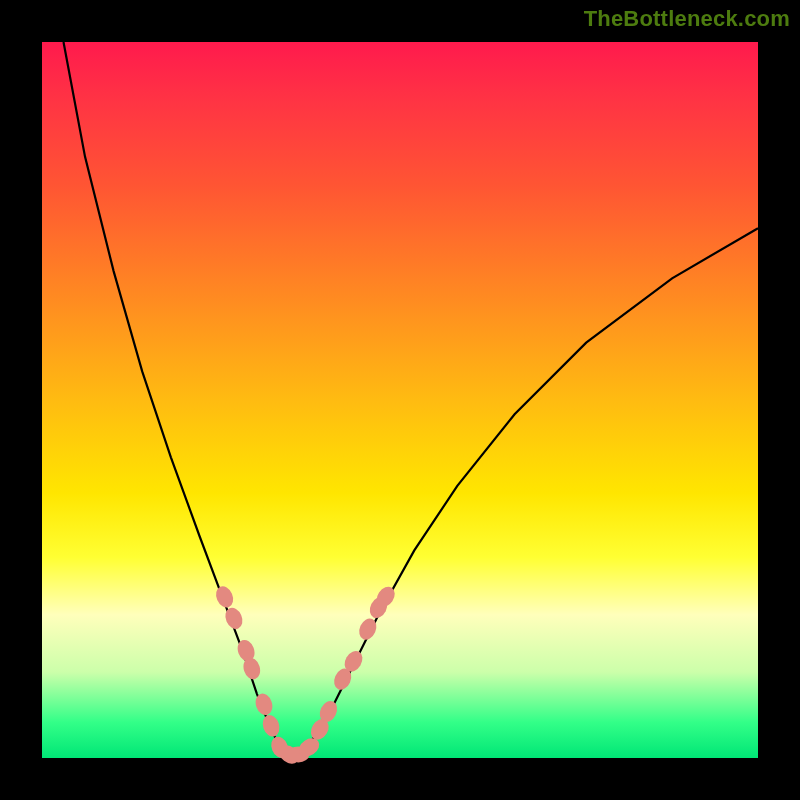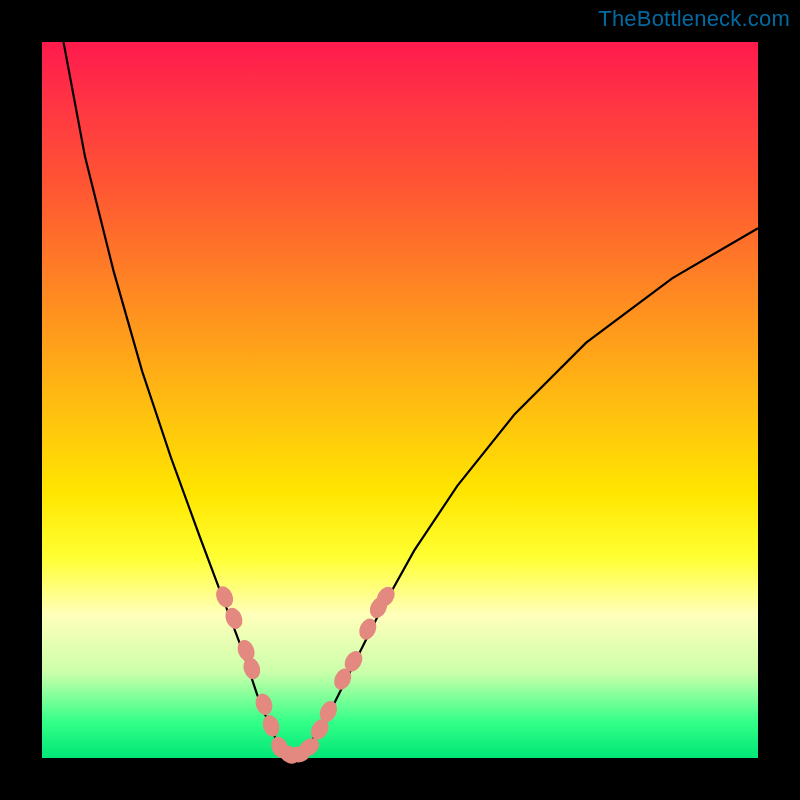--- a/index.html
+++ b/index.html
@@ -30,22 +30,22 @@
       #33ff88 95%,
       #00e676 100%
     );
   }
   .watermark {
     position: absolute;
     top: 6px;
     right: 10px;
     font-family: Arial, sans-serif;
     font-size: 22px;
-    color: #0369a1;
-    font-weight: 400;
+    color: #4d7c0f;
+    font-weight: 700;
     letter-spacing: 0.2px;
   }
   svg {
     position: absolute;
     left: 0;
     top: 0;
   }
 </style>
 </head>
 <body>

